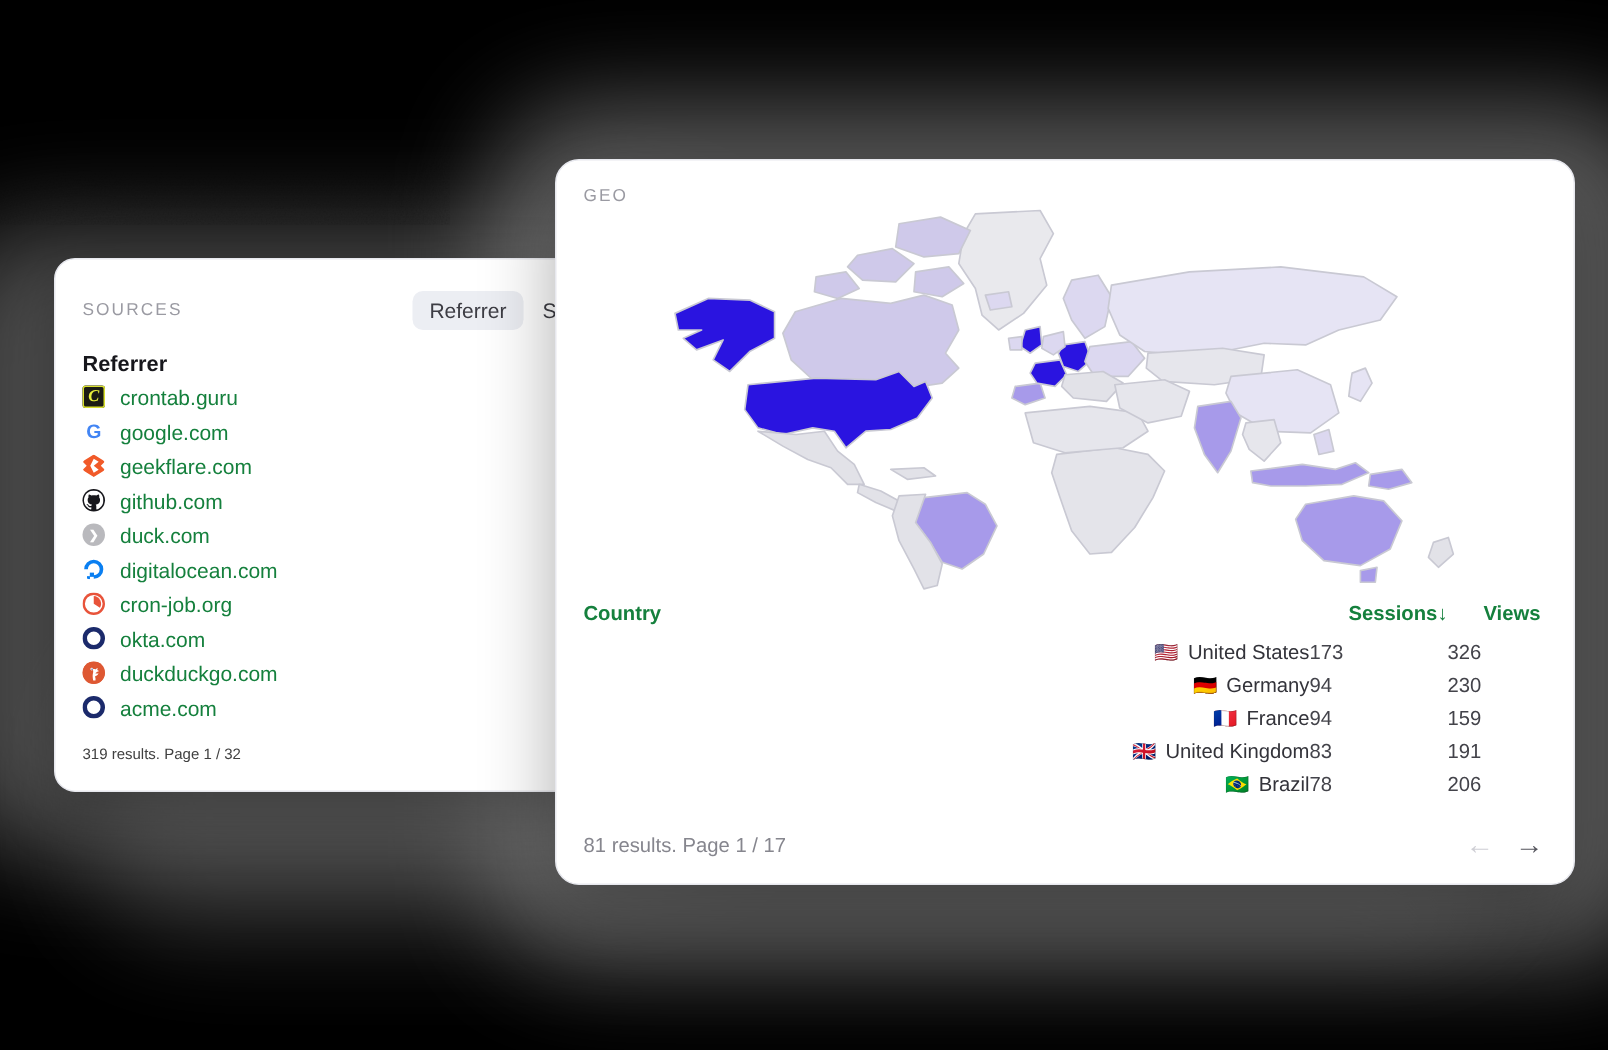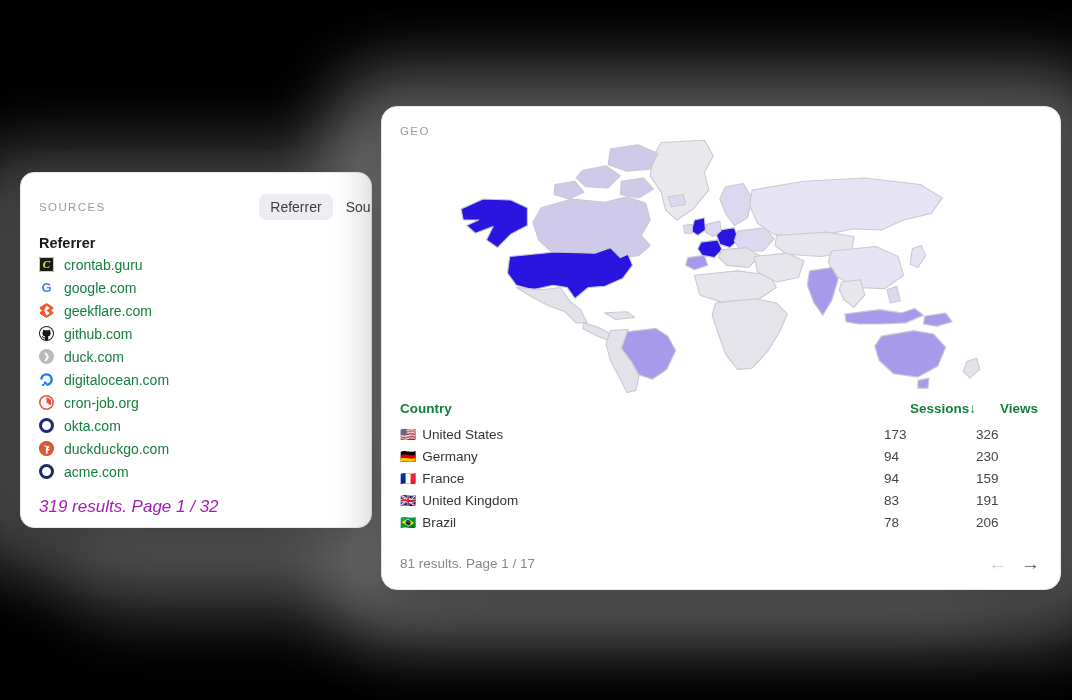--- a/index.html
+++ b/index.html
@@ -32,21 +32,21 @@
   .card {
     position:absolute;
     background:#ffffff;
     border-radius:14px;
     border:1px solid #e7e8ee;
     overflow:hidden;
   }
 
   
   #sources-card {
-    left:20px; top:172px; width:352px; height:356px;
+    left:36px; top:172px; width:352px; height:356px;
     border-radius:14px;
     box-shadow:0 14px 40px rgba(0,0,0,.28);
     z-index:2;
   }
   .src-inner { padding:22px 0 0 0; height:100%; display:flex; flex-direction:column; }
 
   .src-head {
     display:flex; align-items:center; justify-content:space-between;
     padding:0 16px 0 18px;
     height:24px;
@@ -86,32 +86,31 @@
                  font-size:13px; font-weight:bold; }
   .fav-geek    { background:transparent; }
   .fav-github  { background:#17171c; color:#fff; }
   .fav-duck    { background:#b9b9bd; color:#fff; font-size:8px; }
   .fav-cronjob { background:#fff; box-shadow:inset 0 0 0 1.6px #e8533a; }
   .fav-do      { background:#fff; color:#0a7ff1; }
   .fav-okta    { background:#fff; box-shadow:inset 0 0 0 3px #1b2a6b; }
   .fav-ddg     { background:#de5833; color:#fff; }
 
   .src-foot {
-    font-size:17px; color:#a21caf;
+    font-size:10px; color:#404040;
     padding:14px 18px 18px 18px;
-    font-style:italic;
   }
 
   
   #geo-card {
     left:370px; top:106px; width:680px; height:484px;
     border-radius:16px;
     box-shadow:0 18px 50px rgba(0,0,0,.32);
     z-index:3;
-    display:flex; flex-direction:column;margin-left:11px;
+    display:flex; flex-direction:column;
   }
   .geo-title {
     font-size:11.5px; letter-spacing:1.4px; color:#9a9aa2;
     padding:18px 0 0 18px;
   }
   .map-wrap {
     height:268px; position:relative; margin-top:-4px;
     display:flex; align-items:center; justify-content:center;
   }
   .map-wrap svg { display:block; }
@@ -122,21 +121,21 @@
     font-size:13.5px; font-weight:bold; color:#15803d;
     text-align:right; padding:0 0 7px 0; white-space:nowrap;
   }
   .geo-table th.col-country { text-align:left; }
   .geo-table th.col-sessions { width:92px; }
   .geo-table th.col-views { width:62px; }
   .geo-table td {
     font-size:13.5px; color:#43434a; text-align:left;
     padding:3.5px 0; white-space:nowrap;
   }
-  .geo-table td.col-country { text-align:left; color:#33333a; }
+  .geo-table td.col-country { text-align:right; color:#33333a; }
   .flag { margin-right:6px; font-size:13px; }
 
   .geo-foot {
     margin-top:auto;
     display:flex; align-items:center; justify-content:space-between;
     padding:10px 20px 16px 18px;
     font-size:13.5px; color:#86868e;
   }
   .pager { display:flex; align-items:center; gap:14px; }
   .pager .arrow { cursor:pointer; line-height:1; }

